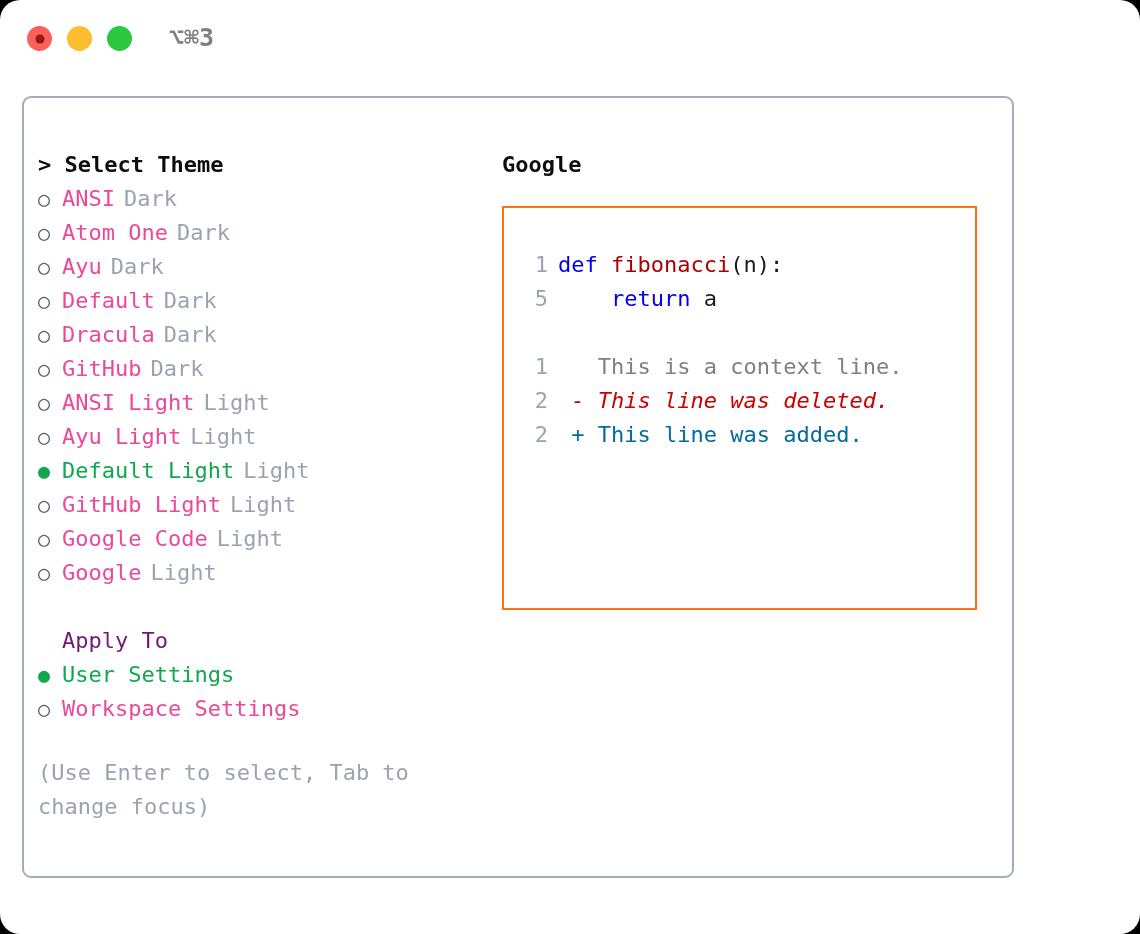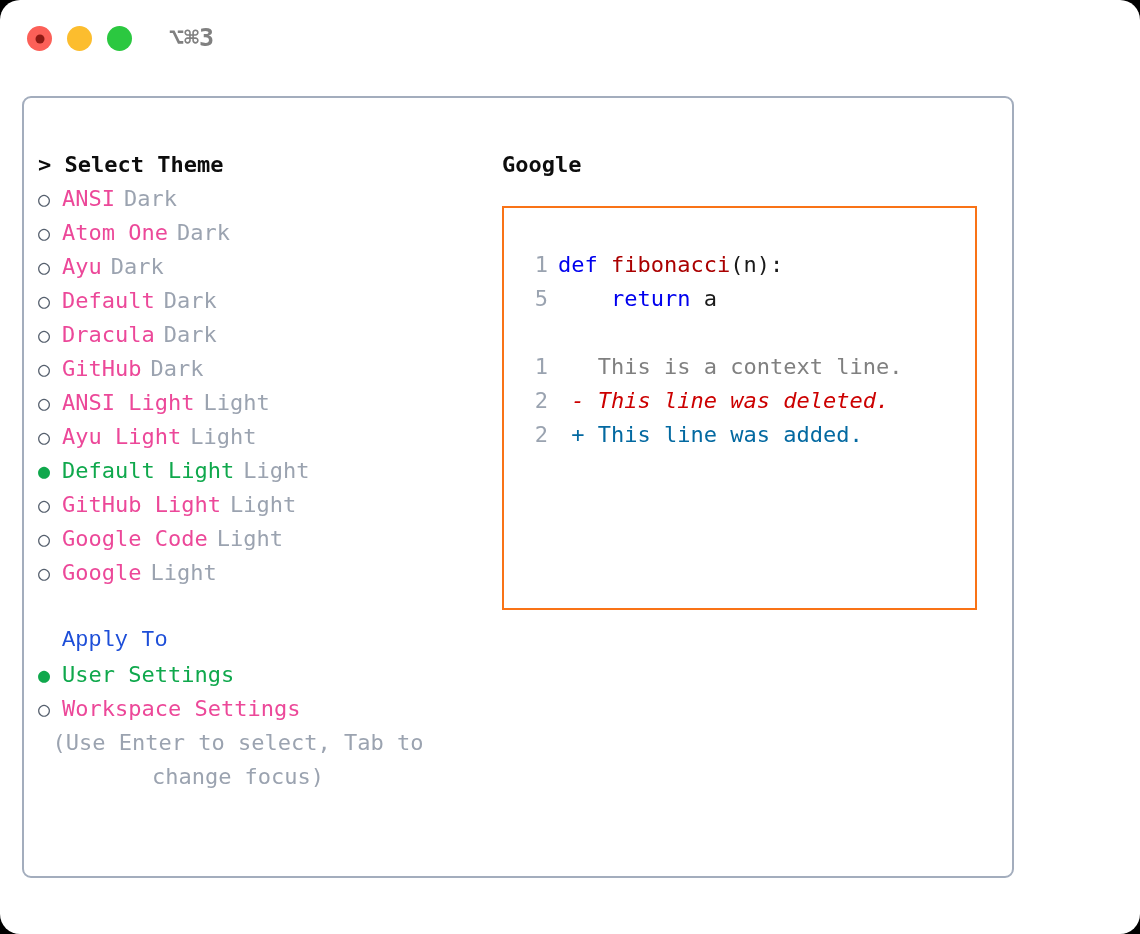--- a/index.html
+++ b/index.html
@@ -108,32 +108,31 @@
   .opt-row.selected .opt-label { color: #0fa84c; }
   .opt-label { color: #ec4899; }
   .opt-kind {
     color: #9ba3b0;
     padding-left: 9px;
   }
   .spacer-row { height: 34px; }
   .apply-head {
     font-size: 22px;
     line-height: 34px;
-    color: #1d4ed8;
+    color: #701a75;
     padding-left: 24px;
     white-space: pre;
-    font-family: Liberation Mono, monospace;
   }
   #hint {
+    margin-top: 30px;
     font-size: 22px;
     line-height: 34px;
     color: #9ba3b0;
     width: 400px;
     white-space: pre-wrap;
-    text-align: center;
   }
 
   
   #right-col {
     position: absolute;
     left: 478px;
     top: 50px;
     width: 495px;
   }
   #preview-box {

